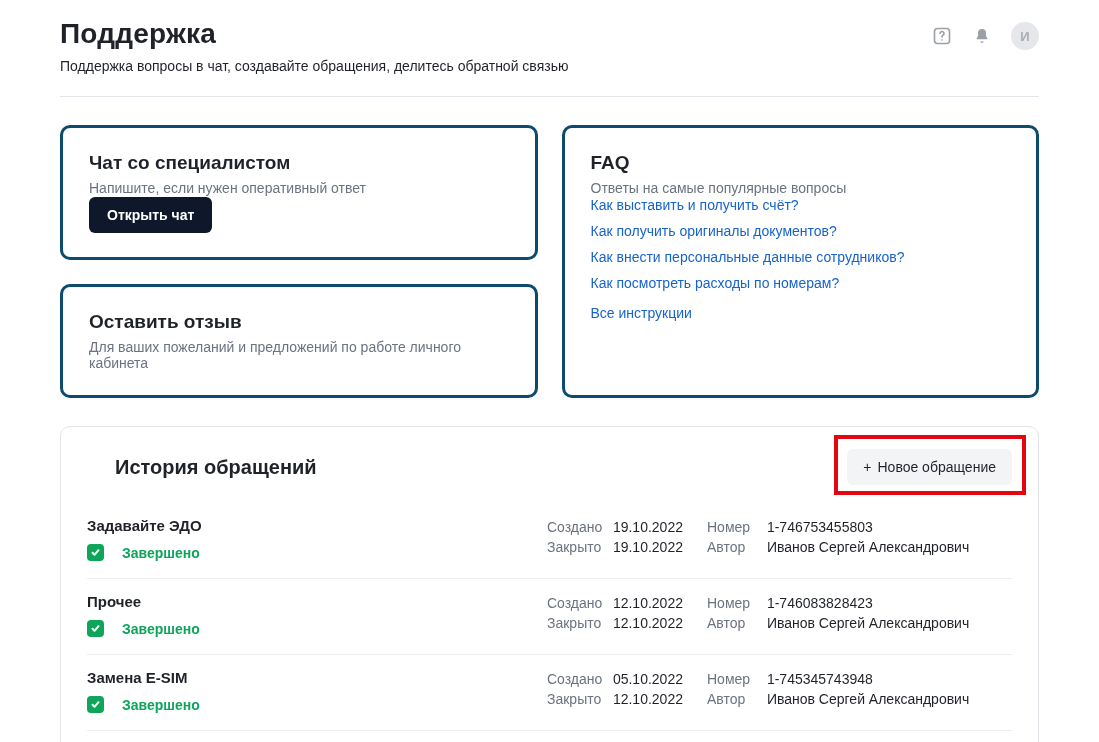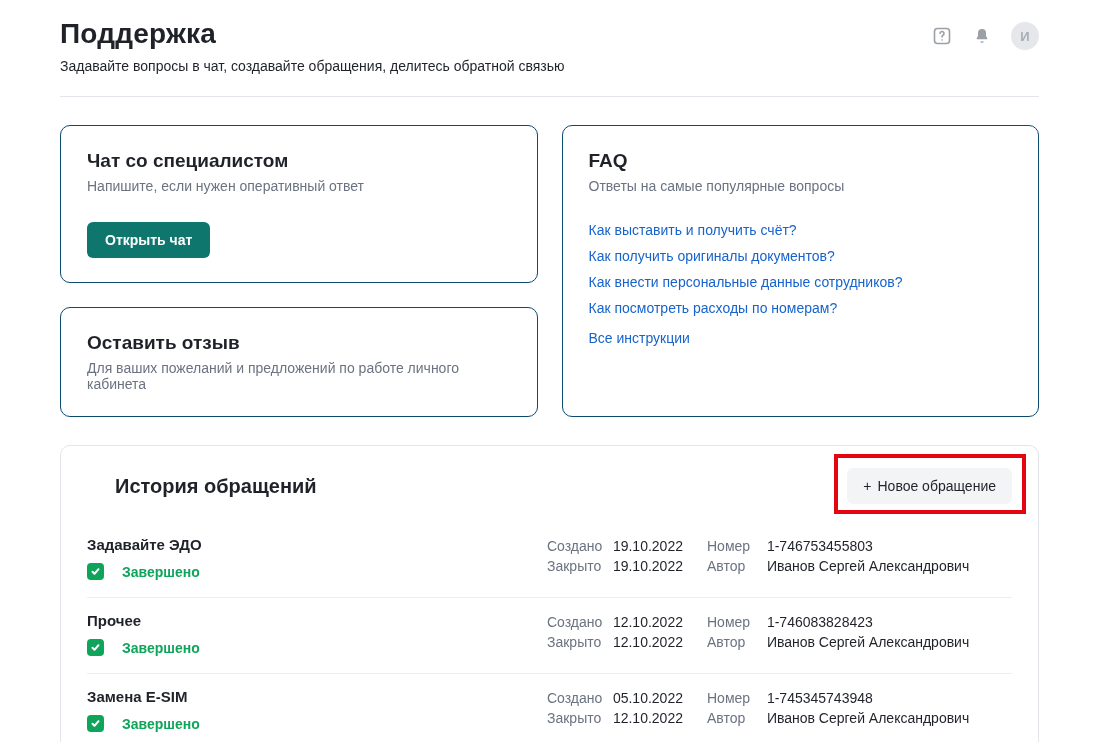--- a/index.html
+++ b/index.html
@@ -9,25 +9,25 @@
 .page-title { font-size: 28px; font-weight: 800; letter-spacing: 0.2px; }
 .header-icons { display: flex; align-items: center; gap: 18px; margin-top: 4px; }
 .icon-btn { width: 22px; height: 22px; display: flex; align-items: center; justify-content: center; color: #9aa0a6; cursor: pointer; }
 .avatar { width: 28px; height: 28px; border-radius: 50%; background: #e5e7eb; color: #a8aeb5; display: flex; align-items: center; justify-content: center; font-size: 13px; font-weight: 600; cursor: pointer; }
 .subtitle { font-size: 14px; color: #1f2229; margin-bottom: 22px; }
 hr.sep { border: none; border-top: 1px solid #e2e5e9; margin-bottom: 28px; }
 .top-grid { display: flex; gap: 24px; margin-bottom: 28px; }
 .col { display: flex; flex-direction: column; gap: 24px; }
 .col-left { flex: 1; }
 .col-right { flex: 1; }
-.card { border: 1px solid #0c4a6e; border-radius: 10px; padding: 24px 26px; }
+.card { border: 3px solid #0c4a6e; border-radius: 10px; padding: 24px 26px; }
 .card-title { font-size: 19px; font-weight: 800; margin-bottom: 6px; }
-.card-sub { font-size: 14px; color: #6b7280; margin-bottom: 28px; }
+.card-sub { font-size: 14px; color: #6b7280; margin-bottom: 1px; }
 .card-sub.noaction { margin-bottom: 0; }
-.btn-red { background: #0f766e; color: #fff; border: none; border-radius: 6px; padding: 10px 18px; font-size: 14px; font-weight: 600; cursor: pointer; }
+.btn-red { background: #0f172a; color: #fff; border: none; border-radius: 6px; padding: 10px 18px; font-size: 14px; font-weight: 600; cursor: pointer; }
 .faq-links a { display: block; color: #1763cc; text-decoration: none; font-size: 14px; margin-bottom: 10px; cursor: pointer; }
 .faq-links a:last-child { margin-top: 14px; }
 .history-card { border: 1px solid #e2e5e9; border-radius: 10px; padding: 22px 26px 26px 26px; }
 .history-head { display: flex; justify-content: space-between; align-items: center; margin-bottom: 18px; position: relative; }
 .history-title { font-size: 20px; font-weight: 800; margin-left: 28px; }
 .new-ticket-wrap { position: relative; }
 .btn-gray { background: #f3f4f6; border: none; border-radius: 6px; padding: 10px 16px; font-size: 14px; font-weight: 500; color: #1f2229; cursor: pointer; display: flex; align-items: center; gap: 6px; }
 .highlight-box { position: absolute; top: -14px; right: -14px; width: 192px; height: 60px; border: 4px solid #e30611; pointer-events: none; }
 .ticket { display: flex; padding: 14px 0 16px 0; border-bottom: 1px solid #eceef1; }
 .ticket:last-of-type { border-bottom: 1px solid #eceef1; }
@@ -61,21 +61,21 @@
       </span>
       <span class="icon-btn">
         <svg width="18" height="18" viewBox="0 0 18 18" fill="currentColor">
             <path d="M9 2a4 4 0 0 0-4 4v3l-1.3 2.3a.6.6 0 0 0 .5.9h9.6a.6.6 0 0 0 .5-.9L13 9V6a4 4 0 0 0-4-4Zm0 14a2 2 0 0 0 1.9-1.4H7.1A2 2 0 0 0 9 16Z"></path>
           </svg>
       </span>
       <span class="avatar">И</span>
     </div>
   </div>
 
-  <div class="subtitle">Задавайте вопросы в чат, создавайте обращения, делитесь обратной связью</div>
+  <div class="subtitle">Поддержка вопросы в чат, создавайте обращения, делитесь обратной связью</div>
   <hr class="sep">
 
   <div class="top-grid">
     <div class="col col-left">
       <div class="card">
         <div class="card-title">Чат со специалистом</div>
         <div class="card-sub">Напишите, если нужен оперативный ответ</div>
         <button class="btn-red">Открыть чат</button>
       </div>
       <div class="card">

